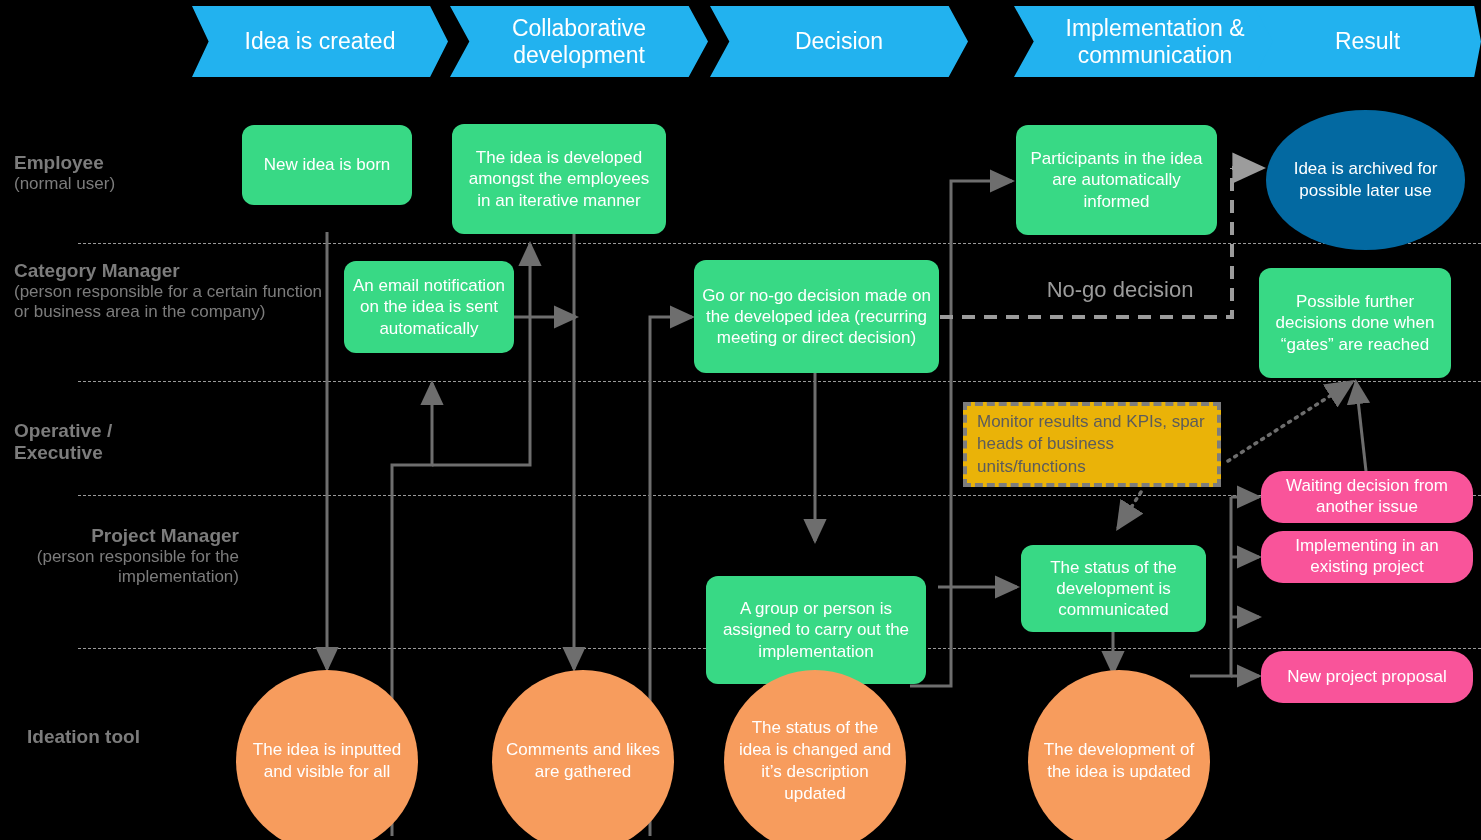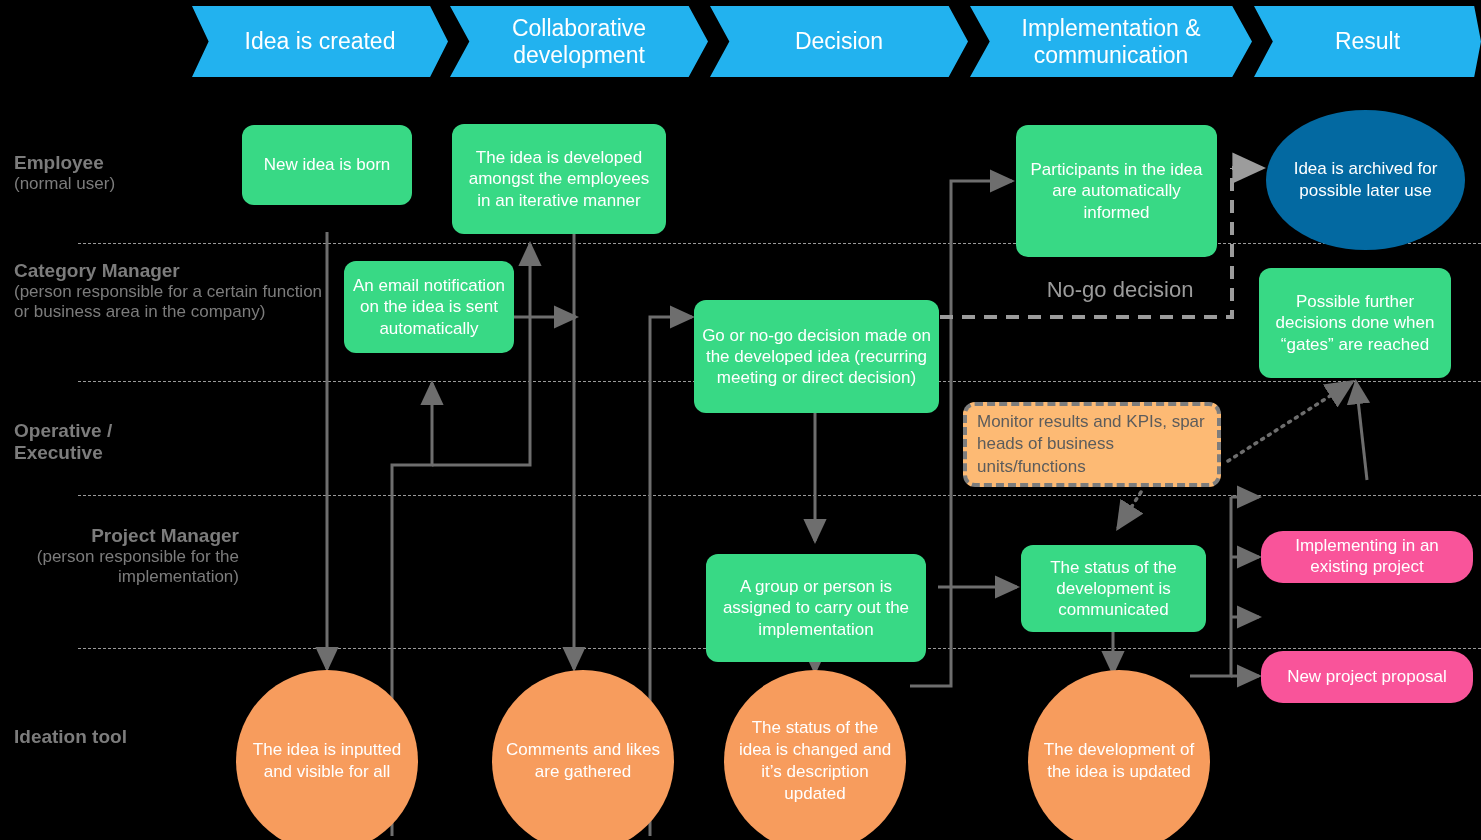--- a/index.html
+++ b/index.html
@@ -37,21 +37,21 @@
   .node{
     position:absolute;box-sizing:border-box;
     display:flex;align-items:center;justify-content:center;
     text-align:center;color:#fff;
   }
   .n-green{background:#38d985;border-radius:12px;font-size:17px;line-height:1.25;padding:4px 8px;}
   .n-pink{background:#f9549a;border-radius:22px;font-size:17px;line-height:1.22;padding:3px 8px;}
   .n-orange{background:#f79c5d;border-radius:50%;font-size:17px;line-height:1.30;padding:4px 10px;}
   .n-navy{background:#0369a1;border-radius:50%;font-size:17px;line-height:1.30;padding:4px 12px;}
   .n-note{
-    background:#fdba74;border:4px dashed #7d7d7d;border-radius:12px;
+    background:#eab308;border:4px dashed #7d7d7d;border-radius:0;
     color:#5c5c5c;font-size:17px;line-height:1.30;
     text-align:left;justify-content:flex-start;padding:16px 10px;
   }
   .n-plain{
     color:#9b9b9b;font-size:22px;background:transparent;
   }
 
   
   #wires{position:absolute;left:0;top:0;width:1481px;height:840px;pointer-events:none;}
 </style>
@@ -62,21 +62,21 @@
 
   <div class="chev" style="left:192px;width:256px;clip-path:polygon(0 0,93% 0,100% 50%,93% 100%,0 100%,6.5% 50%);">
     <span>Idea is created</span>
   </div>
   <div class="chev" style="left:450px;width:258px;clip-path:polygon(0 0,92.5% 0,100% 50%,92.5% 100%,0 100%,7.5% 50%);">
     <span>Collaborative development</span>
   </div>
   <div class="chev" style="left:710px;width:258px;clip-path:polygon(0 0,92.5% 0,100% 50%,92.5% 100%,0 100%,7.5% 50%);">
     <span>Decision</span>
   </div>
-  <div class="chev" style="left:970px;width:282px;clip-path:polygon(0 0,93% 0,100% 50%,93% 100%,0 100%,7% 50%);">
+  <div class="chev" style="left:1014px;width:282px;clip-path:polygon(0 0,93% 0,100% 50%,93% 100%,0 100%,7% 50%);">
     <span>Implementation &amp; communication</span>
   </div>
   <div class="chev" style="left:1254px;width:227px;clip-path:polygon(0 0,97% 0,100% 50%,97% 100%,0 100%,8.3% 50%);">
     <span>Result</span>
   </div>
 
   <div class="divider" style="top:243px;"></div>
   <div class="divider" style="top:381px;"></div>
   <div class="divider" style="top:495px;"></div>
   <div class="divider" style="top:648px;"></div>
@@ -90,21 +90,21 @@
     <span class="s">(person responsible for a certain function or business area in the company)</span>
   </div>
   <div class="lane-label" style="top:420px;width:180px;">
     <span class="t">Operative / Executive</span>
     <span class="s"></span>
   </div>
   <div class="lane-label" style="top:525px;width:225px;text-align:right;">
     <span class="t">Project Manager</span>
     <span class="s">(person responsible for the implementation)</span>
   </div>
-  <div class="lane-label" style="top:726px;width:215px;">
+  <div class="lane-label" style="top:726px;width:215px;margin-left:13px;">
     <span class="t">Ideation tool</span>
     <span class="s"></span>
   </div>
 
   <svg id="wires" viewBox="0 0 1481 840">
     <defs>
       <marker id="ah" markerWidth="9" markerHeight="9" refX="7.4" refY="4.5" orient="auto">
         <path d="M0,0.6 L8.4,4.5 L0,8.4 z" fill="#6e6e6e"></path>
       </marker>
       <marker id="ahl" markerWidth="9" markerHeight="9" refX="7.4" refY="4.5" orient="auto">
@@ -159,56 +159,59 @@
   </svg>
 
   <div class="node n-green" style="left:242px;top:125px;width:170px;height:80px;">
     <span>New idea is born</span>
   </div>
 
   <div class="node n-green" style="left:452px;top:124px;width:214px;height:110px;">
     <span>The idea is developed amongst the employees in an iterative manner</span>
   </div>
 
-  <div class="node n-green" style="left:1016px;top:125px;width:201px;height:132px;">
+  <div class="node n-green" style="left:1016px;top:125px;width:201px;height:110px;">
     <span>Participants in the idea are automatically informed</span>
   </div>
 
   <div class="node n-navy" style="left:1266px;top:110px;width:199px;height:140px;">
     <span>Idea is archived for possible later use</span>
   </div>
 
   <div class="node n-green" style="left:344px;top:261px;width:170px;height:92px;">
     <span>An email notification on the idea is sent automatically</span>
   </div>
 
-  <div class="node n-green" style="left:694px;top:260px;width:245px;height:113px;margin-top:40px;">
+  <div class="node n-green" style="left:694px;top:260px;width:245px;height:113px;">
     <span>Go or no-go decision made on the developed idea (recurring meeting or direct decision)</span>
   </div>
 
   <div class="node n-plain" style="left:1025px;top:276px;width:190px;height:28px;">
     <span>No-go decision</span>
   </div>
 
   <div class="node n-green" style="left:1259px;top:268px;width:192px;height:110px;">
     <span>Possible further decisions done when “gates” are reached</span>
   </div>
 
   <div class="node n-note" style="left:963px;top:402px;width:258px;height:85px;">
     <span>Monitor results and KPIs, spar heads of business units/functions</span>
   </div>
 
-  <div class="node n-green" style="left:706px;top:554px;width:220px;height:108px;">
+  <div class="node n-green" style="left:706px;top:576px;width:220px;height:108px;">
     <span>A group or person is assigned to carry out the implementation</span>
   </div>
 
   <div class="node n-green" style="left:1021px;top:545px;width:185px;height:87px;">
     <span>The status of the development is communicated</span>
   </div>
 
+  <div class="node n-pink" style="left:1261px;top:471px;width:212px;height:52px;">
+    <span>Waiting decision from another issue</span>
+  </div>
   <div class="node n-pink" style="left:1261px;top:531px;width:212px;height:52px;">
     <span>Implementing in an existing project</span>
   </div>
   <div class="node n-pink" style="left:1261px;top:651px;width:212px;height:52px;">
     <span>New project proposal</span>
   </div>
 
   <div class="node n-orange" style="left:236px;top:670px;width:182px;height:182px;">
     <span>The idea is inputted and visible for all</span>
   </div>

